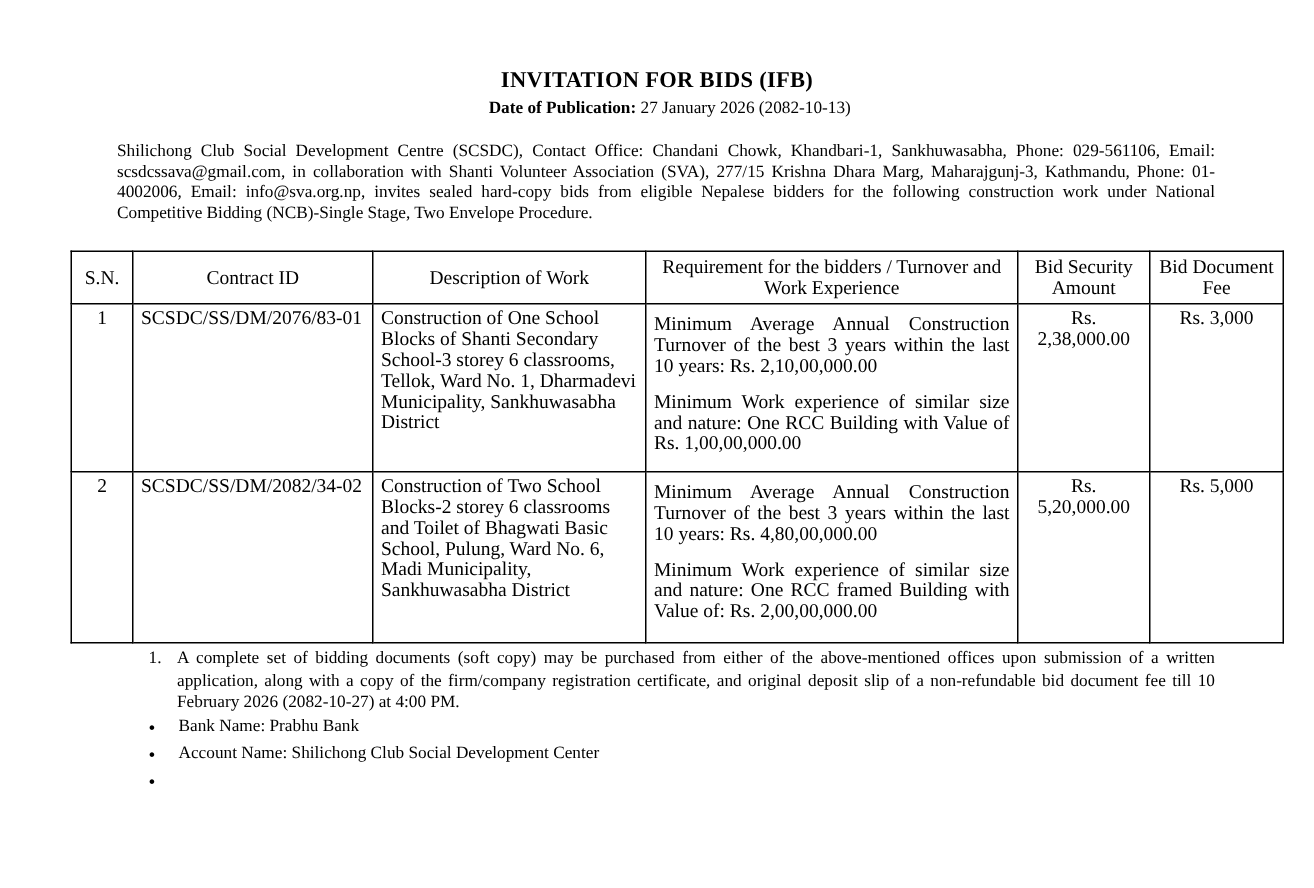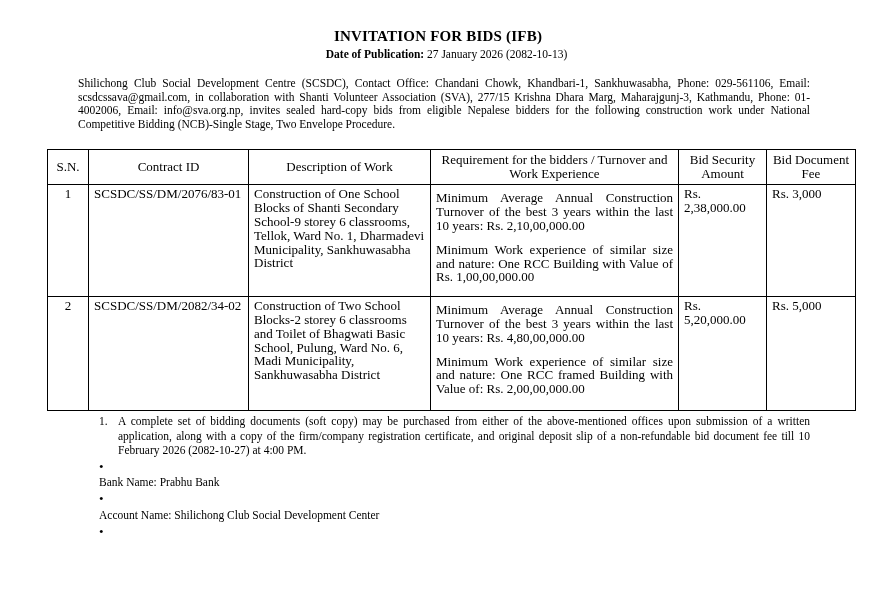--- a/index.html
+++ b/index.html
@@ -7,21 +7,21 @@
     width: 876px; height: 592px;
     background: #ffffff;
     color: #000000;
     font-family: "Liberation Serif", serif;
     font-size: 11.5px;
     overflow: hidden;
   }
   .page { width: 876px; height: 592px; position: relative; }
 
   .title {
-    padding-top: 28px;
+    padding-top: 46px;
     text-align: center;
     font-size: 15px;
     font-weight: bold;
     letter-spacing: 0.2px;
   }
   .subtitle {
     text-align: center;
     font-size: 11.5px;
     margin-top: 3px;
   }
@@ -47,21 +47,21 @@
     line-height: 13.8px;
   }
   table.bids th {
     font-weight: normal;
     text-align: center;
     vertical-align: middle;
     height: 30px;
     line-height: 14.5px;
   }
   td.c-sn { text-align: center; }
-  td.c-amount, td.c-fee { text-align: left; }
+  td.c-amount, td.c-fee { text-align: center; }
   tr.row-1 td { height: 100px; }
   tr.row-2 td { height: 109px; }
   td.c-req { text-align: justify; padding: 0 6px; }
   td.c-req p { margin: 4px 0 10px 0; }
   td.c-desc { padding-top: 3px; }
 
   .guidelines-title {
     margin: 14px 0 0 78px;
     font-weight: bold;
   }
@@ -74,21 +74,20 @@
   .g-text { flex: 1; text-align: justify; }
 
   .bank-title {
     margin: 16px 0 0 119px;
     font-weight: bold;
   }
   .bank-item {
     display: flex;
     margin: 1px 0 0 99px;
     line-height: 15.4px;
-    flex-direction: column;
   }
   .bullet { width: 20px; flex-shrink: 0; }
   .bullet::before { content: "\2022"; font-size: 13px; }
 </style>
 </head>
 <body>
 
 <div class="page">
 
   <div class="title">INVITATION FOR BIDS (IFB)</div>
@@ -116,21 +115,21 @@
         <th>Description of Work</th>
         <th>Requirement for the bidders / Turnover and Work Experience</th>
         <th>Bid Security Amount</th>
         <th>Bid Document Fee</th>
       </tr>
     </thead>
     <tbody>
       <tr class="row-1">
         <td class="c-sn">1</td>
         <td>SCSDC/SS/DM/2076/83-01</td>
-        <td class="c-desc">Construction of One School Blocks of Shanti Secondary School-9 storey 6 classrooms, Tellok, Ward No. 1, Dharmadevi Municipality, Sankhuwasabha District</td>
+        <td class="c-desc">Construction of One School Blocks of Shanti Secondary School-3 storey 6 classrooms, Tellok, Ward No. 1, Dharmadevi Municipality, Sankhuwasabha District</td>
         <td class="c-req">
           <p>Minimum Average Annual Construction Turnover of the best 3 years within the last 10 years: Rs. 2,10,00,000.00</p>
           <p>Minimum Work experience of similar size and nature: One RCC Building with Value of Rs. 1,00,00,000.00</p>
         </td>
         <td class="c-amount">Rs. 2,38,000.00</td>
         <td class="c-fee">Rs. 3,000</td>
       </tr>
       <tr class="row-2">
         <td class="c-sn">2</td>
         <td>SCSDC/SS/DM/2082/34-02</td>

